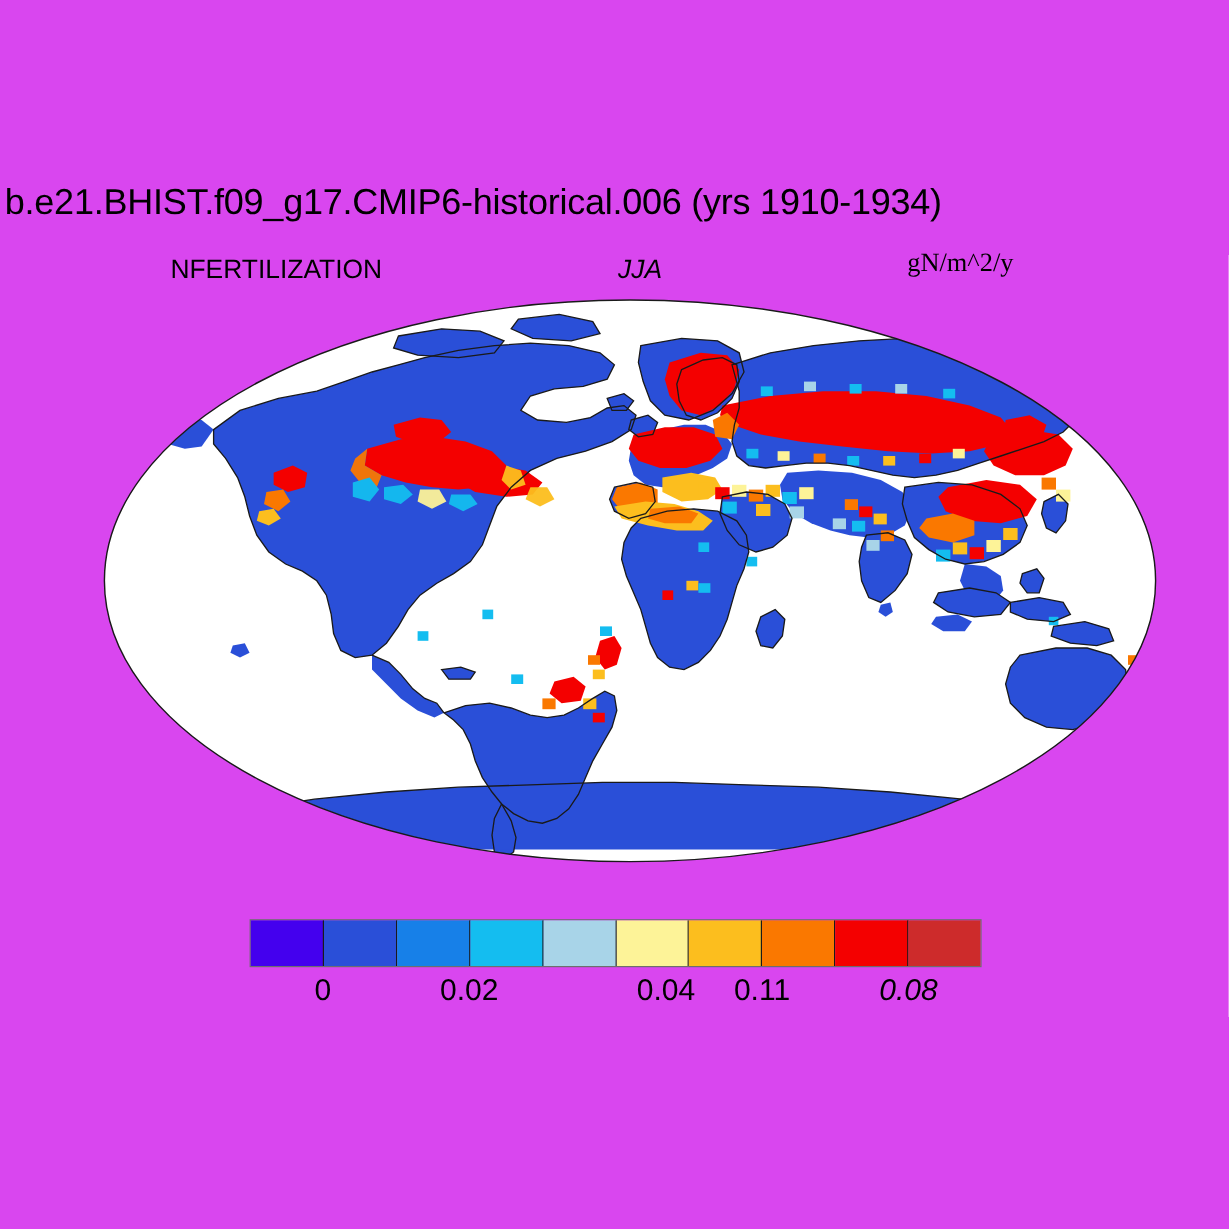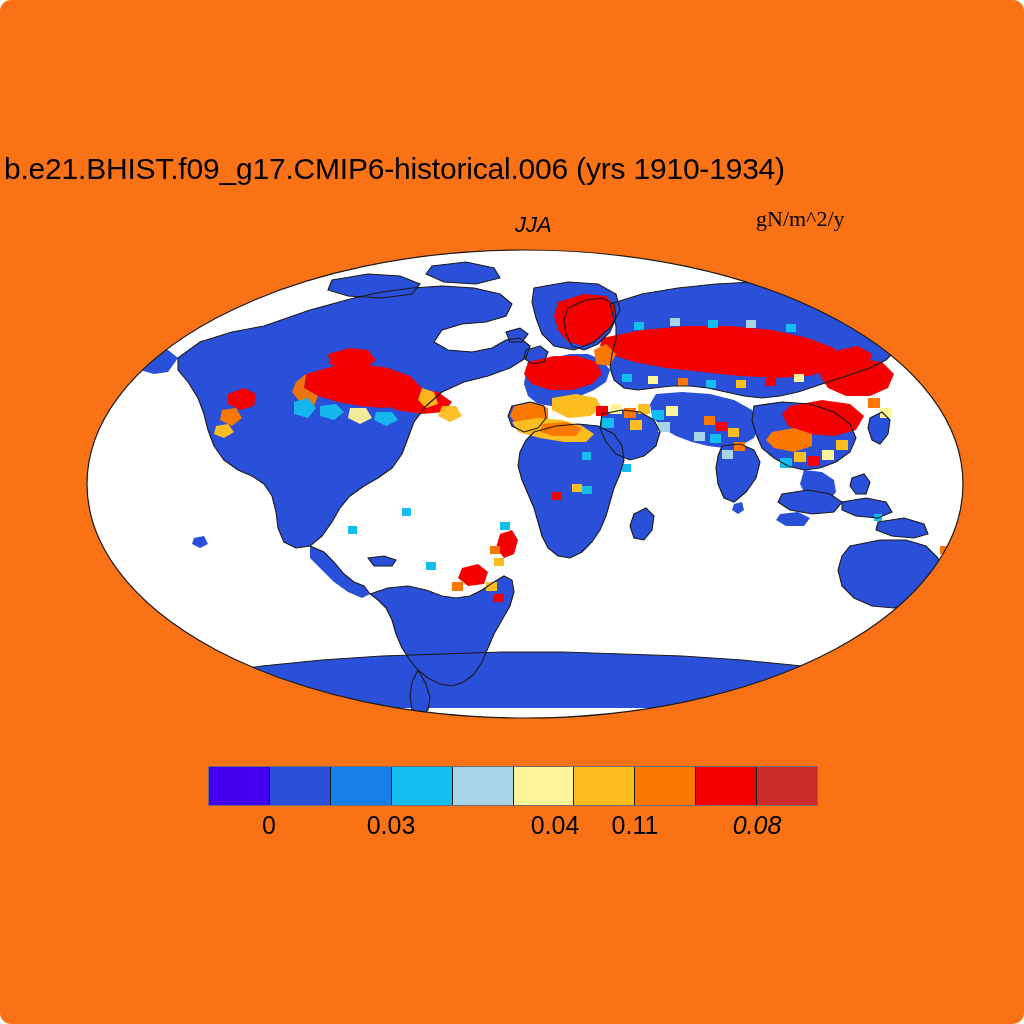--- a/index.html
+++ b/index.html
@@ -1,18 +1,18 @@
 <!DOCTYPE html>
 <html><head>
 <meta charset="utf-8">
 <style>
   html,body{margin:0;padding:0;background:#ffffff;}
   body{width:1024px;height:1024px;overflow:hidden;
        font-family:"Liberation Sans", sans-serif;color:#000;}
-  .page{position:relative;width:1024px;height:1024px;background:#f97316;border-radius:11px;}
+  .page{position:relative;width:1024px;height:1024px;background:#d946ef;}
 
   
   .main-title{
     position:absolute;left:4px;top:152px;width:1016px;
     font-size:30px;line-height:34px;letter-spacing:-0.2px;
     white-space:nowrap;color:#000;
   }
   .sub-row{position:absolute;left:0;top:212px;width:1024px;height:28px;}
   .sub{position:absolute;font-size:22px;line-height:26px;white-space:nowrap;color:#000;}
   .sub-left{left:142px;}
@@ -36,20 +36,21 @@
   }
 </style>
 </head>
 <body>
 
 <div class="page">
 
   <div class="main-title">b.e21.BHIST.f09_g17.CMIP6-historical.006 (yrs 1910-1934)</div>
 
   <div class="sub-row">
+    <div class="sub sub-left">NFERTILIZATION</div>
     <div class="sub sub-mid">JJA</div>
     <div class="sub sub-right">gN/m^2/y</div>
   </div>
 
   <div class="map-wrap">
   <svg width="886" height="476" viewBox="0 0 886 476">
     <defs>
       <clipPath id="globe">
         <ellipse cx="443" cy="238" rx="438" ry="234"></ellipse>
       </clipPath>
@@ -365,19 +366,19 @@
       <div class="cell" style="background: rgb(20, 189, 240);"></div>
       <div class="cell" style="background: rgb(168, 212, 232);"></div>
       <div class="cell" style="background: rgb(253, 243, 152);"></div>
       <div class="cell" style="background: rgb(252, 190, 30);"></div>
       <div class="cell" style="background: rgb(250, 120, 0);"></div>
       <div class="cell" style="background: rgb(244, 0, 0);"></div>
       <div class="cell" style="background: rgb(205, 43, 43);"></div>
     </div>
   <div class="cbar-labels" id="cbar-labels">
       <span style="left: 10%;">0</span>
-      <span style="left: 30%;">0.03</span>
+      <span style="left: 30%;">0.02</span>
       <span style="left: 50%; margin-left: 42px;">0.04</span>
       <span style="left: 70%;">0.11</span>
       <span style="left: 90%; font-style: italic;">0.08</span>
     </div>
 
 </div>
 
 </body></html>

